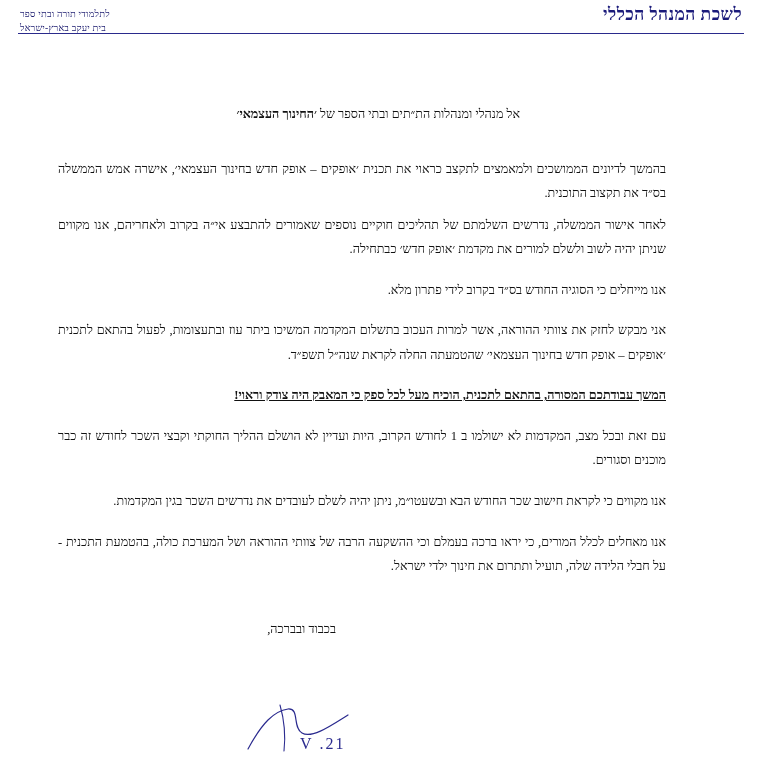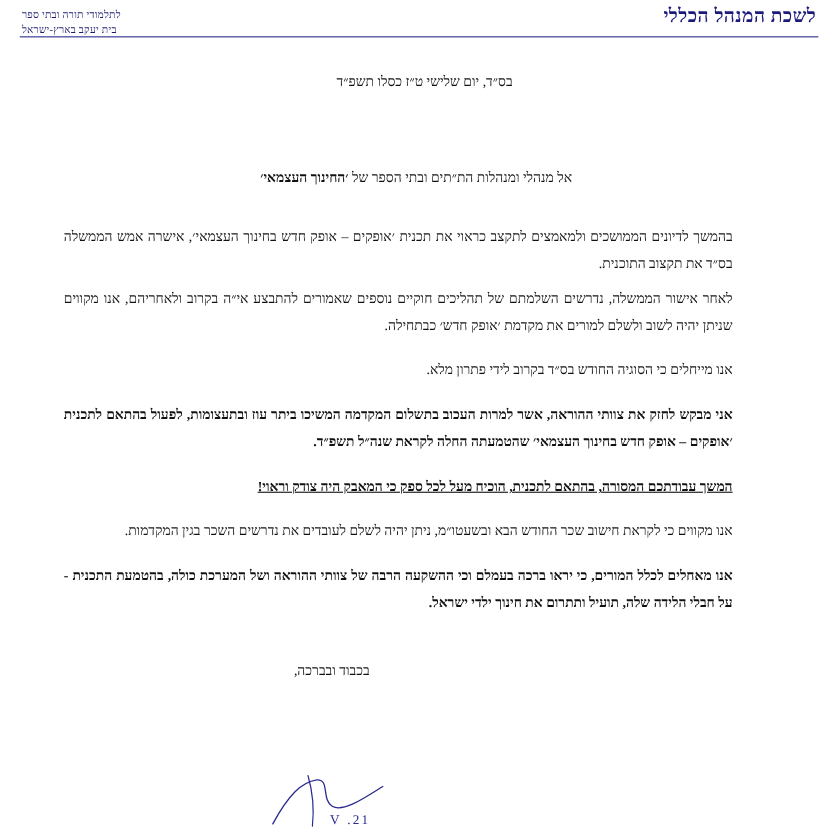--- a/index.html
+++ b/index.html
@@ -98,21 +98,21 @@
   .spacer-2 { height: 30px; }
 
   p.para {
     margin: 0 0 7px 0;
     text-align: justify;
     text-justify: inter-word;
     font-size: 12.6px;
     line-height: 1.95;
   }
   p.gap { margin-top: 16px; }
-  p.bold { font-weight: bold; }
+  p.bold { font-weight: normal; }
   p.underline-all { text-decoration: underline; font-weight: bold; }
 
   .sig-block {
     margin-top: 38px;
     padding-right: 330px;
     font-size: 12.6px;
   }
 
   
   .signature {
@@ -122,21 +122,21 @@
     width: 140px;
     height: 52px;
     pointer-events: none;
   }
 
   .stamp-date {
     position: absolute;
     left: 300px;
     bottom: 6px;
     font-family: "Liberation Serif", "DejaVu Serif", serif;
-    font-size: 12px;
+    font-size: 16px;
     color: #2b2b8f;
     letter-spacing: 2px;
     text-align: right;
   }
 </style>
 </head>
 <body>
 
 <div class="page">
 
@@ -144,35 +144,35 @@
     <div class="lh-left">
       <div class="line1">לתלמודי תורה ובתי ספר</div>
       <div class="line2">בית יעקב בארץ-ישראל</div>
     </div>
     <div class="lh-right">לשכת המנהל הכללי</div>
     <div class="lh-rule"></div>
   </div>
 
   <div class="doc-body">
 
-    <div class="date-line">בס״ד, יום שלישי ט״ז כסלו תשפ״ד</div>
 
     <div class="spacer-1"></div>
 
     <div class="salutation">
       <span>אל מנהלי ומנהלות הת״תים ובתי הספר של </span><b>׳החינוך העצמאי׳</b>
     </div>
 
     <div class="spacer-2"></div>
 
     <p class="para">בהמשך לדיונים הממושכים ולמאמצים לתקצב כראוי את תכנית ׳אופקים – אופק חדש בחינוך העצמאי׳, אישרה אמש הממשלה בס״ד את תקצוב התוכנית.</p>
     <p class="para">לאחר אישור הממשלה, נדרשים השלמתם של תהליכים חוקיים נוספים שאמורים להתבצע אי״ה בקרוב ולאחריהם, אנו מקווים שניתן יהיה לשוב ולשלם למורים את מקדמת ׳אופק חדש׳ כבתחילה.</p>
     <p class="para gap">אנו מייחלים כי הסוגיה החודש בס״ד בקרוב לידי פתרון מלא.</p>
     <p class="para gap bold">אני מבקש לחזק את צוותי ההוראה, אשר למרות העכוב בתשלום המקדמה המשיכו ביתר עוז ובתעצומות, לפעול בהתאם לתכנית ׳אופקים – אופק חדש בחינוך העצמאי׳ שהטמעתה החלה לקראת שנה״ל תשפ״ד.</p>
     <p class="para gap underline-all">המשך עבודתכם המסורה, בהתאם לתכנית, הוכיח מעל לכל ספק כי המאבק היה צודק וראוי!</p>
+    <p class="para gap">עם זאת ובכל מצב, המקדמות לא ישולמו ב 1 לחודש הקרוב, היות ועדיין לא הושלם ההליך החוקתי וקבצי השכר לחודש זה כבר מוכנים וסגורים.</p>
     <p class="para gap">אנו מקווים כי לקראת חישוב שכר החודש הבא ובשעטו״מ, ניתן יהיה לשלם לעובדים את נדרשים השכר בגין המקדמות.</p>
     <p class="para gap bold">אנו מאחלים לכלל המורים, כי יראו ברכה בעמלם וכי ההשקעה הרבה של צוותי ההוראה ושל המערכת כולה, בהטמעת התכנית - על חבלי הלידה שלה, תועיל ותתרום את חינוך ילדי ישראל.</p>
 
     <div class="sig-block">בכבוד ובברכה,</div>
   </div>
 
   <svg class="signature" viewBox="0 0 140 52" xmlns="http://www.w3.org/2000/svg">
     <path d="M8 46 C 22 20, 34 8, 48 6 C 60 5, 52 24, 62 30 C 72 36, 92 22, 108 12" fill="none" stroke="#2b2b8f" stroke-width="1.2" stroke-linecap="round"></path>
     <path d="M40 2 C 44 16, 46 30, 44 48" fill="none" stroke="#2b2b8f" stroke-width="1.1" stroke-linecap="round"></path>
   </svg>

